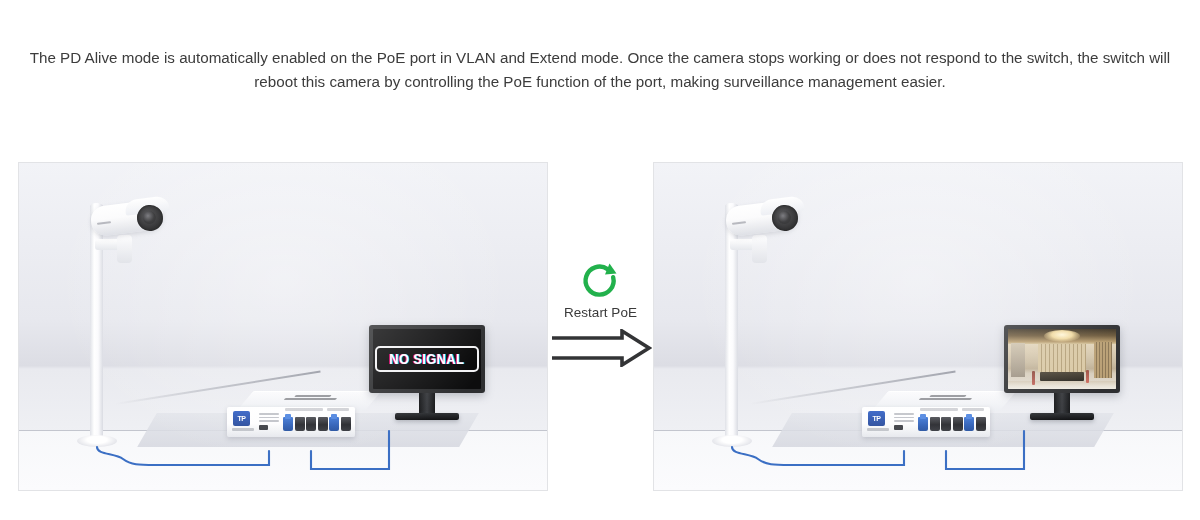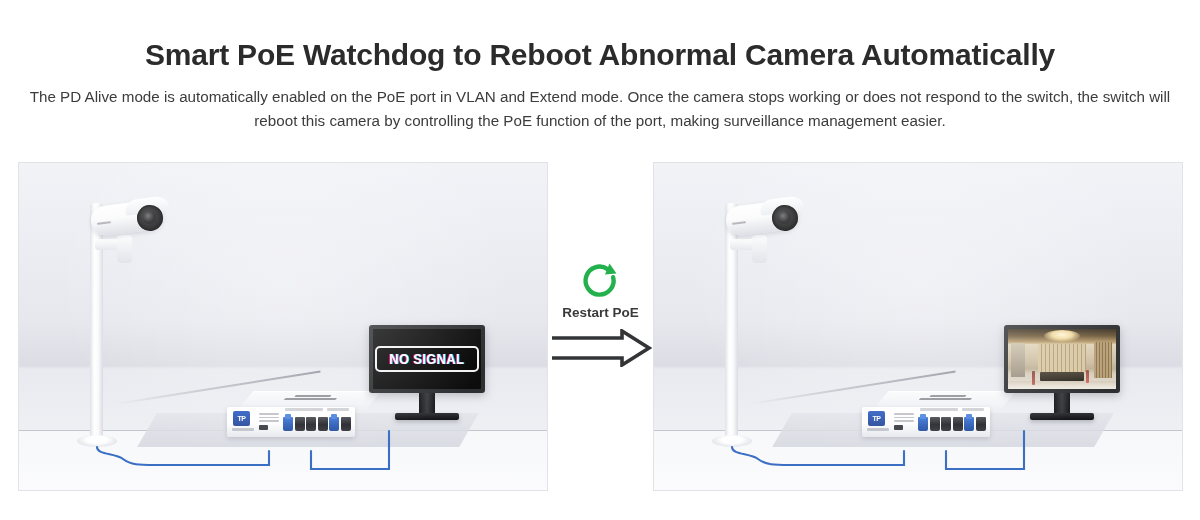--- a/index.html
+++ b/index.html
@@ -293,38 +293,37 @@
   
   .center{
     position:absolute;
     left:547px;top:0;width:107px;height:327px;
   }
   .restart-icon{
     position:absolute;left:31px;top:97px;width:44px;height:44px;
   }
   .restart-label{
     position:absolute;left:0;top:142px;width:107px;
-    text-align:center;font-size:13.5px;color:#3a3a3a;font-weight:bold;
+    text-align:center;font-size:13.5px;color:#3a3a3a;
   }
   .arrow{
     position:absolute;left:3px;top:166px;width:102px;height:38px;
   }
 
   
   .vignette{
     position:absolute;inset:0;
     background:radial-gradient(ellipse at 50% 35%,rgba(255,255,255,.35) 0%,rgba(255,255,255,0) 62%);
     pointer-events:none;
   }
 </style>
 </head>
 <body>
 
 <div class="header">
-  <h1 class="page-title">Smart PoE Watchdog to Reboot Abnormal Camera Automatically</h1>
   <p class="subtitle">The PD Alive mode is automatically enabled on the PoE port in VLAN and Extend mode. Once the camera stops working or does not respond to the switch, the switch will reboot this camera by controlling the PoE function of the port, making surveillance management easier.</p>
 </div>
 
 <div class="stage">
 
   <div class="panel panel-left">
     <div class="floor"></div>
     <div class="floor-line"></div>
     <div class="wall-diag"></div>
     <div class="desk"></div>

